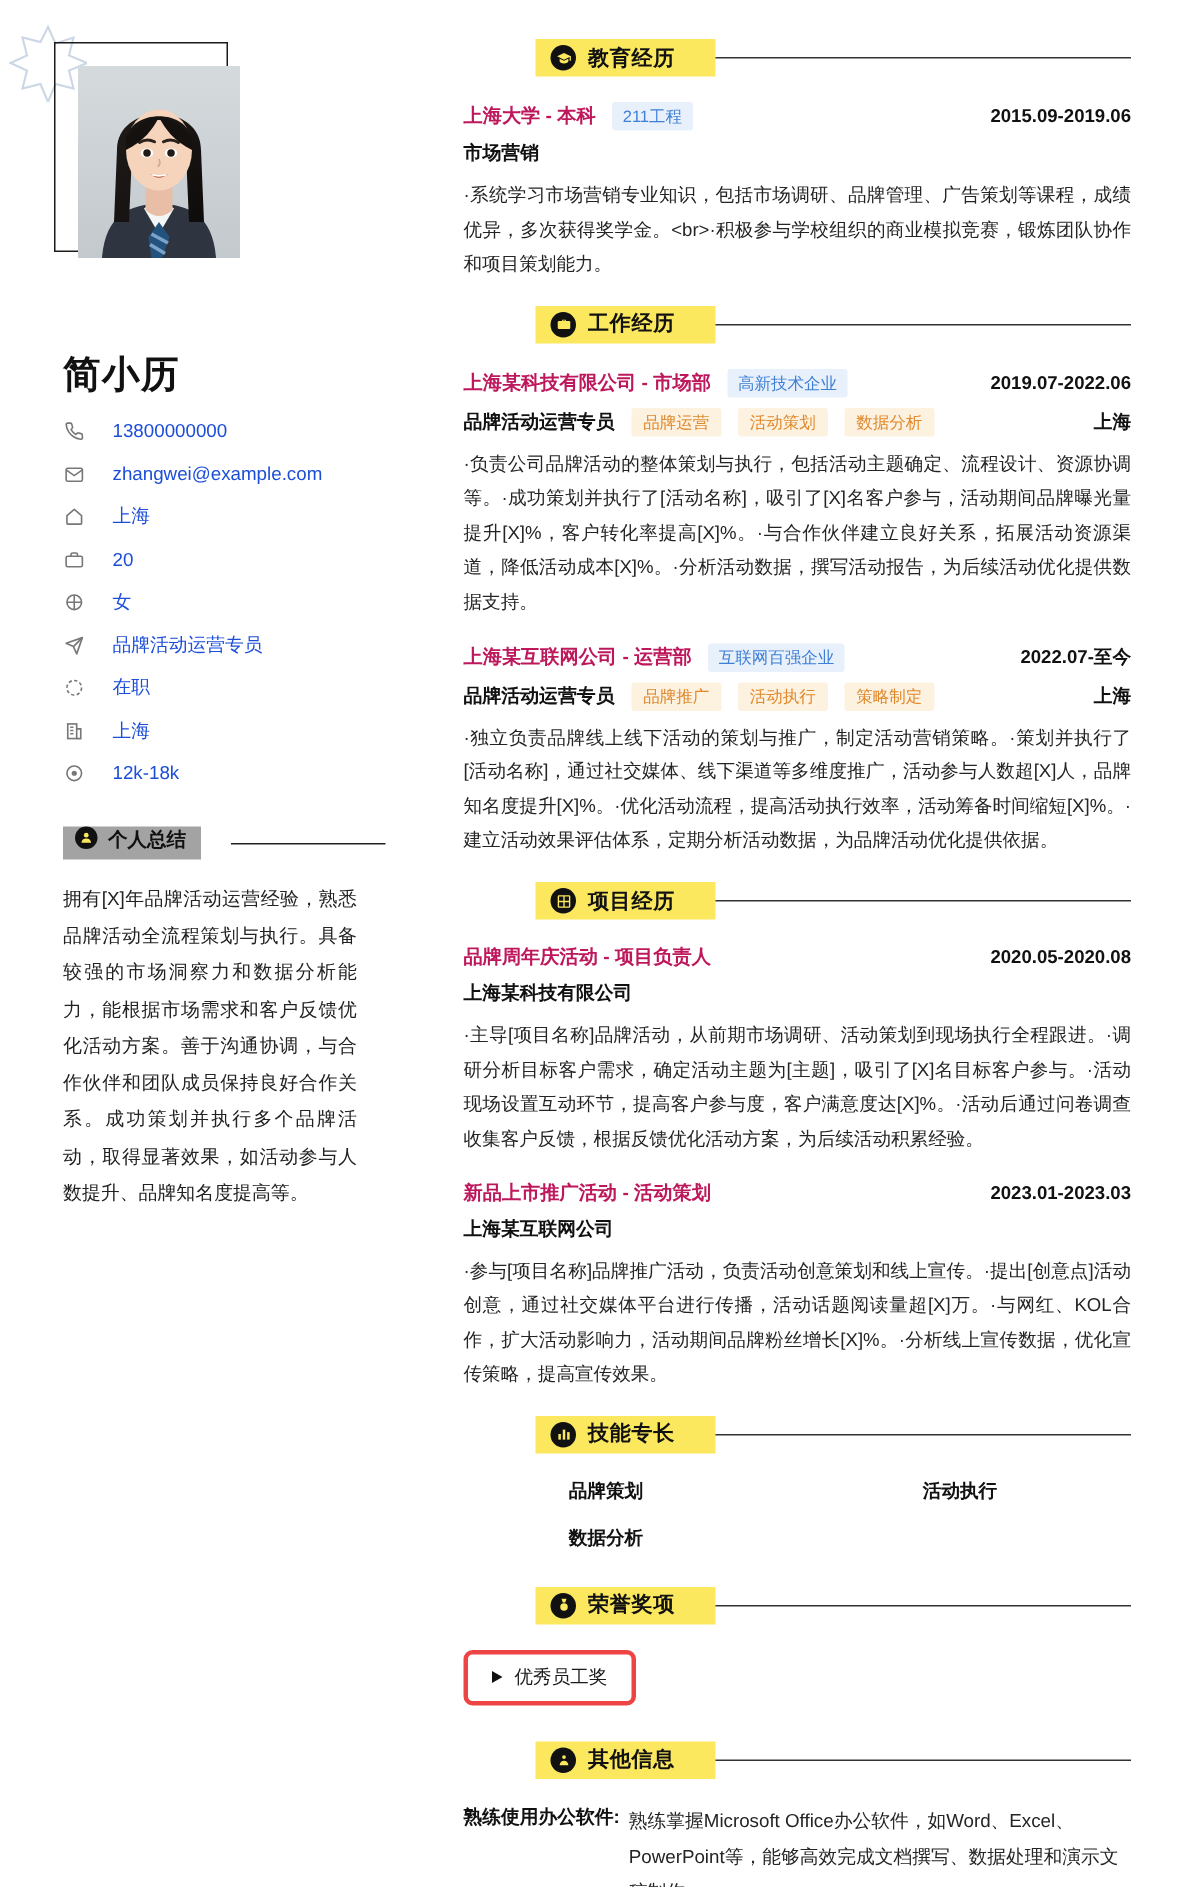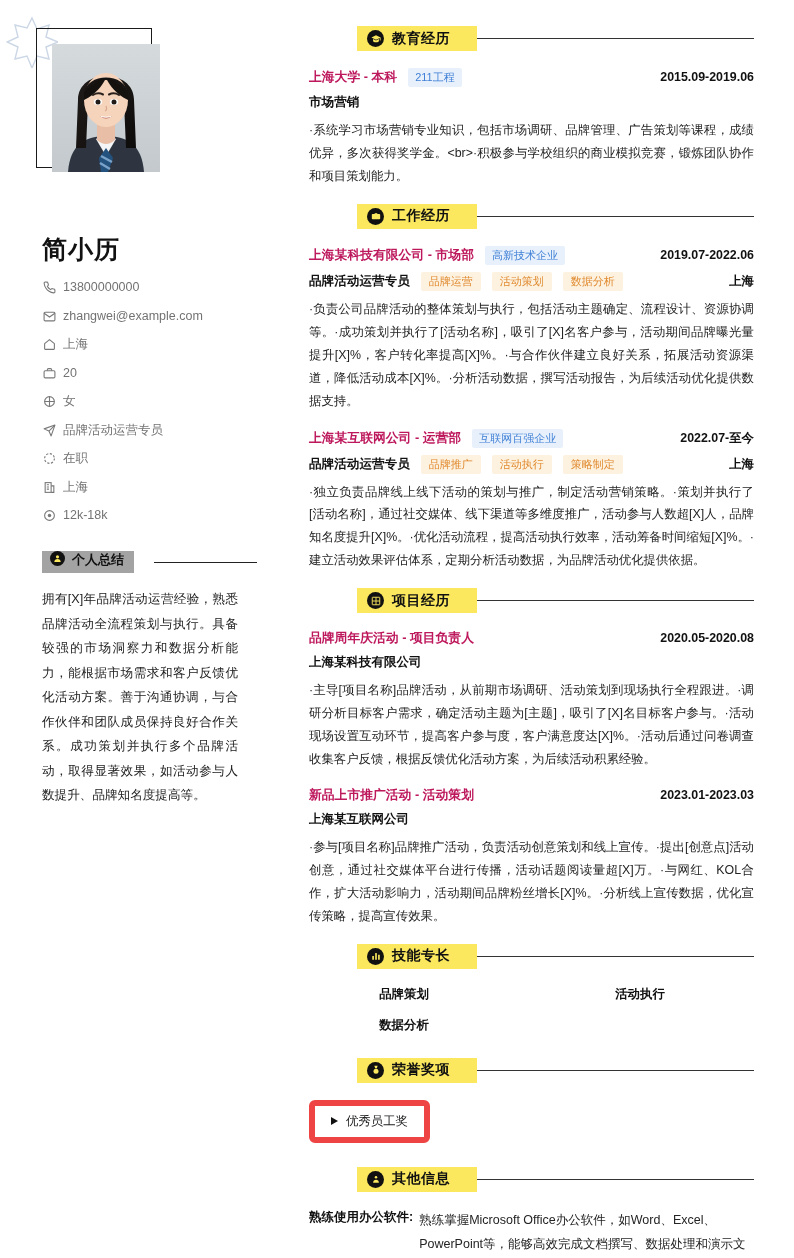--- a/index.html
+++ b/index.html
@@ -46,23 +46,23 @@
     font-weight: 700;
     letter-spacing: 1px;
     margin: 30px 0 14px 18px;
     color: #111;
   }
 
   .contact-list { margin-left: 18px; }
   .contact-item {
     display: flex;
     align-items: center;
-    gap: 7px;
+    gap: 19px;
     font-size: 12.5px;
-    color: #737373;
+    color: #1d4ed8;
     margin-bottom: 13.5px;
     line-height: 1.2;
   }
   .contact-item .ico { width: 14px; height: 14px; flex: 0 0 14px; display:flex; align-items:center; justify-content:center; opacity:.72; }
   .contact-item .ico svg { display:block; }
 
   
   .side-section { margin: 28px 0 0 18px; width: 215px; }
   .side-head {
     display: flex; align-items: center;
@@ -184,21 +184,21 @@
     background: #0c0c0c;
     transform: skewX(-22deg);
     transform-origin: left bottom;
     margin-left: -3px;
   }
 
   
   .honor-list { display:flex; flex-wrap: wrap; gap: 10px; }
   .honor-chip {
     display: inline-flex; align-items: center; gap: 8px;
-    border: 6px solid #ef4444;
+    border: 3px solid #ef4444;
     border-radius: 6px;
     padding: 7px 16px;
     font-size: 12.4px;
     color: #1a1a1a;
     background: #fff;
   }
   .tri { width:0;height:0;border-left:7px solid #111;border-top:4.5px solid transparent;border-bottom:4.5px solid transparent;}
 
   
   .other-row { display: flex; align-items: flex-start; }

